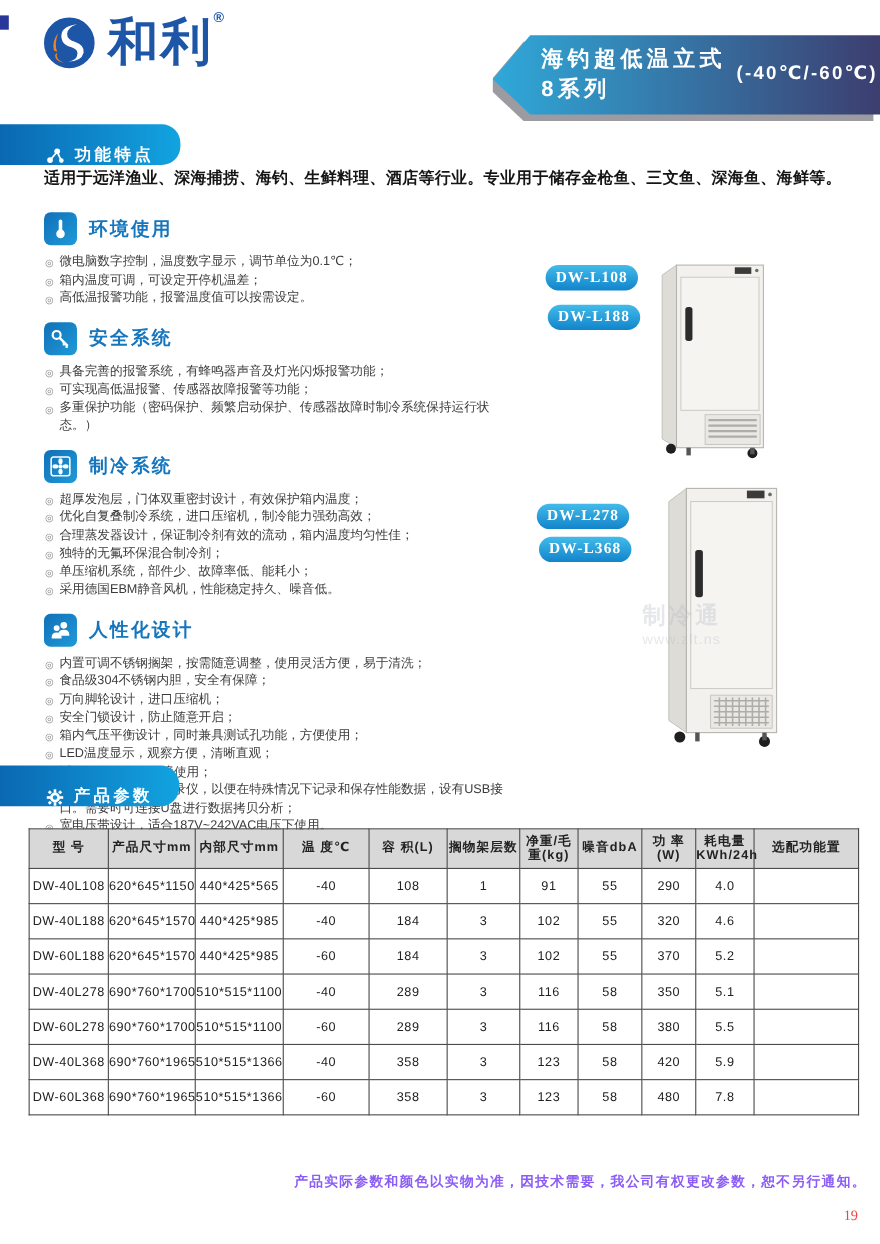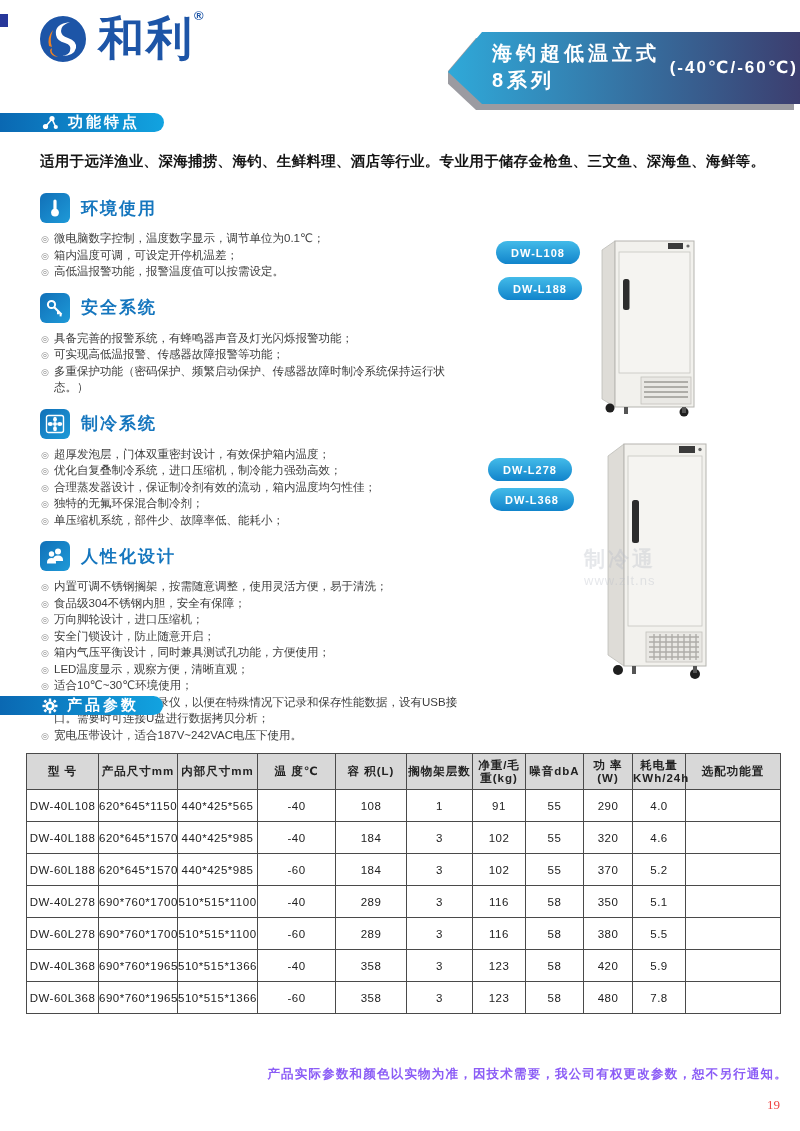--- a/index.html
+++ b/index.html
@@ -15,39 +15,39 @@
   .logo-text { font-size:46px; font-weight:900; color:#1d55a7; letter-spacing:2px; transform:skewX(-4deg); line-height:56px; }
   .logo-reg { font-size:13px; color:#1d55a7; font-weight:bold; vertical-align:top; position:relative; top:-2px; }
 
   
   .banner { position:absolute; right:0; top:26px; width:352px; height:88px; }
   .banner-text { position:absolute; left:44px; right:2px; top:8px; bottom:14px; display:flex; align-items:center; justify-content:center; color:#fff; }
   .banner-l1 { font-size:20px; font-weight:bold; letter-spacing:4px; }
   .banner-l2 { font-size:17px; font-weight:bold; letter-spacing:2px; }
 
   
-  .badge { position:absolute; left:0; height:19px; background:linear-gradient(90deg,#0a68b2 0%,#12a3e0 100%); border-radius:0 17px 17px 0; color:#fff; display:flex; align-items:center; gap:9px; padding:0 24px 0 42px; }
+  .badge { position:absolute; left:0; height:37px; background:linear-gradient(90deg,#0a68b2 0%,#12a3e0 100%); border-radius:0 17px 17px 0; color:#fff; display:flex; align-items:flex-end; gap:9px; padding:0 24px 0 42px; }
   .badge-label { font-size:15px; font-weight:bold; letter-spacing:3px; }
   .badge-features { top:113px; }
   .badge-params { top:696px; }
 
   .intro { position:absolute; left:40px; top:152px; width:730px; font-family:"Liberation Serif","DejaVu Serif",serif; font-weight:bold; font-size:14.5px; color:#151515; letter-spacing:0.3px; white-space:nowrap; }
 
   
   .features-col { position:absolute; left:40px; top:193px; width:438px; }
   .section { margin-bottom:2px; }
   .sec-head { display:flex; align-items:center; gap:11px; margin-bottom:7px; }
   .sec-icon { width:30px; height:30px; border-radius:6px; background:linear-gradient(135deg,#1170b8,#1e9ad8); display:flex; align-items:center; justify-content:center; flex:0 0 auto; }
   .sec-title { font-size:17px; font-weight:bold; color:#1576be; letter-spacing:2px; }
   ul.bullets { list-style:none; margin:0 0 13px 1px; }
   ul.bullets li { position:relative; padding-left:13px; font-size:11.5px; line-height:16.5px; color:#3c3c3c; }
   ul.bullets li::before { content:"◎"; position:absolute; left:0; top:1px; font-size:9px; color:#8d8d8d; }
 
   
-  .model-pill { position:absolute; width:84px; height:23px; border-radius:12px; background:linear-gradient(180deg,#43bbe9,#1184cb); color:#fff; font-size:11px; font-weight:bold; letter-spacing:1px; display:flex; align-items:center; justify-content:center; font-family:Liberation Sans, sans-serif; }
+  .model-pill { position:absolute; width:84px; height:23px; border-radius:12px; background:linear-gradient(180deg,#43bbe9,#1184cb); color:#fff; font-size:14px; font-weight:bold; letter-spacing:1px; display:flex; align-items:center; justify-content:center; font-family:Liberation Serif, serif; }
   .pill-108 { left:496px; top:241px; }
   .pill-188 { left:498px; top:277px; }
   .pill-278 { left:488px; top:458px; }
   .pill-368 { left:490px; top:488px; }
 
   .freezer1 { position:absolute; left:594px; top:236px; }
   .freezer2 { position:absolute; left:602px; top:438px; }
 
   
   .watermark { position:absolute; left:584px; top:545px; opacity:0.35; color:#b7bcc6; pointer-events:none; }
@@ -168,20 +168,21 @@
           </svg>
         </span>
         <span class="sec-title">制冷系统</span>
       </div>
       <ul class="bullets">
           <li>超厚发泡层，门体双重密封设计，有效保护箱内温度；</li>
           <li>优化自复叠制冷系统，进口压缩机，制冷能力强劲高效；</li>
           <li>合理蒸发器设计，保证制冷剂有效的流动，箱内温度均匀性佳；</li>
           <li>独特的无氟环保混合制冷剂；</li>
           <li>单压缩机系统，部件少、故障率低、能耗小；</li>
+          <li>采用德国EBM静音风机，性能稳定持久、噪音低。</li>
         </ul>
     </div>
 
     <div class="section">
       <div class="sec-head">
         <span class="sec-icon">
           <svg width="20" height="20" viewBox="0 0 20 20" fill="#fff">
             <circle cx="13" cy="5.5" r="3"></circle>
             <path d="M8 14 Q8 9.5 13 9.5 Q18 9.5 18 14 L18 15 L8 15 Z"></path>
             <circle cx="6.5" cy="8" r="2.7"></circle>

